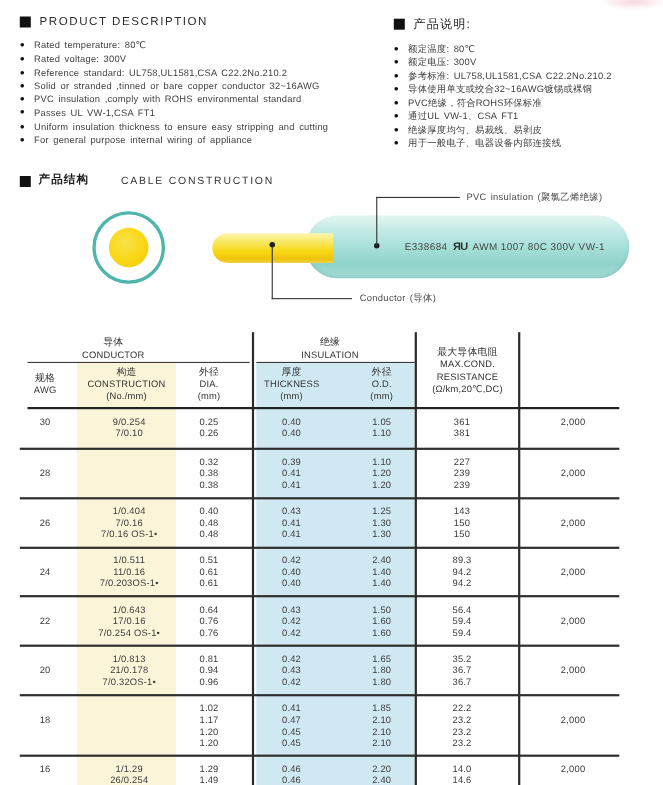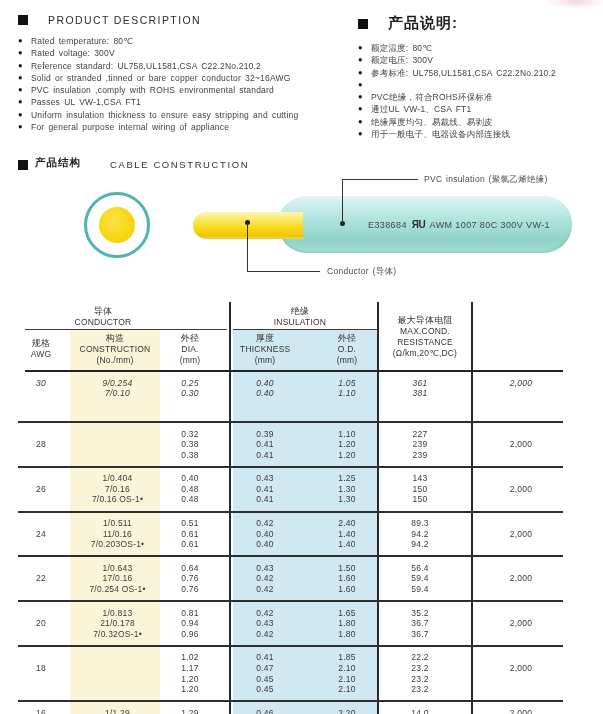--- a/index.html
+++ b/index.html
@@ -5,24 +5,24 @@
   * { margin:0; padding:0; box-sizing:border-box; }
   html,body { background:#fff; }
   body {
     width:603px; height:714px; position:relative; overflow:hidden;
     font-family:"Liberation Sans","DejaVu Sans",sans-serif;
     color:#3a3a3a; -webkit-font-smoothing:antialiased;
   }
   .abs { position:absolute; }
 
   
-  .sec-title { display:flex; align-items:center; gap:20px; }
+  .sec-title { display:flex; align-items:center; gap:8px; }
   .sq { width:10px; height:10px; background:#111; flex:0 0 auto; }
   .sec-title .t-en { font-size:10.5px; letter-spacing:1.4px; color:#2b2b2b; }
-  .sec-title .t-cn { font-size:15px; font-weight:bold; color:#1e1e1e; letter-spacing:1px; }
+  .sec-title .t-cn { font-size:11px; font-weight:normal; color:#1e1e1e; letter-spacing:1px; }
   .blist { margin-top:9px; }
   .bitem { display:flex; align-items:flex-start; height:12.25px; line-height:12.25px;
            font-size:8.5px; letter-spacing:0.2px; word-spacing:1.5px; color:#3f3f3f; white-space:nowrap; }
   .bdot { width:13px; flex:0 0 auto; font-size:7.5px; color:#111; line-height:12.25px; }
 
   
   .sec2-title { display:flex; align-items:flex-end; gap:7px; }
   .sec2-title .t-cn { font-size:10.5px; font-weight:bold; color:#1e1e1e; letter-spacing:1px; }
   .sec2-title .t-en { font-size:9.5px; letter-spacing:1.6px; color:#333; margin-left:22px; }
 
@@ -124,20 +124,21 @@
       <div class="bitem">
         <span class="bdot">●</span>
         <span>额定电压: 300V</span>
       </div>
       <div class="bitem">
         <span class="bdot">●</span>
         <span>参考标准: UL758,UL1581,CSA C22.2No.210.2</span>
       </div>
       <div class="bitem">
         <span class="bdot">●</span>
+        <span>导体使用单支或绞合32~16AWG镀锡或裸铜</span>
       </div>
       <div class="bitem">
         <span class="bdot">●</span>
         <span>PVC绝缘，符合ROHS环保标准</span>
       </div>
       <div class="bitem">
         <span class="bdot">●</span>
         <span>通过UL VW-1、CSA FT1</span>
       </div>
       <div class="bitem">
@@ -226,32 +227,32 @@
   <div class="hcell" style="left:363px; top:13px; width:88px; line-height:11.5px;">
     <div class="cnl">最大导体电阻</div>
     <div>MAX.COND.</div>
     <div>RESISTANCE</div>
     <div>(Ω/km,20℃,DC)</div>
   </div>
 
   <div class="hline-thick" style="left:7px; top:68px; width:538px;"></div>
 
   <div id="table-body">
-      <div class="trow" style="height: 51px; font-style: italic;">
+      <div class="trow" style="height: 37px;">
         <div class="tcell" style="left: 0px; width: 46px;">
           <div class="tline">30</div>
           <div class="tline"></div>
         </div>
         <div class="tcell" style="left: 52px; width: 95px;">
           <div class="tline">9/0.254</div>
           <div class="tline">7/0.10</div>
         </div>
         <div class="tcell" style="left: 147px; width: 50px;">
           <div class="tline">0.25</div>
-          <div class="tline">0.30</div>
+          <div class="tline">0.26</div>
         </div>
         <div class="tcell" style="left: 222px; width: 50px;">
           <div class="tline">0.40</div>
           <div class="tline">0.40</div>
         </div>
         <div class="tcell" style="left: 304px; width: 50px;">
           <div class="tline">1.05</div>
           <div class="tline">1.10</div>
         </div>
         <div class="tcell" style="left: 372px; width: 60px;">

